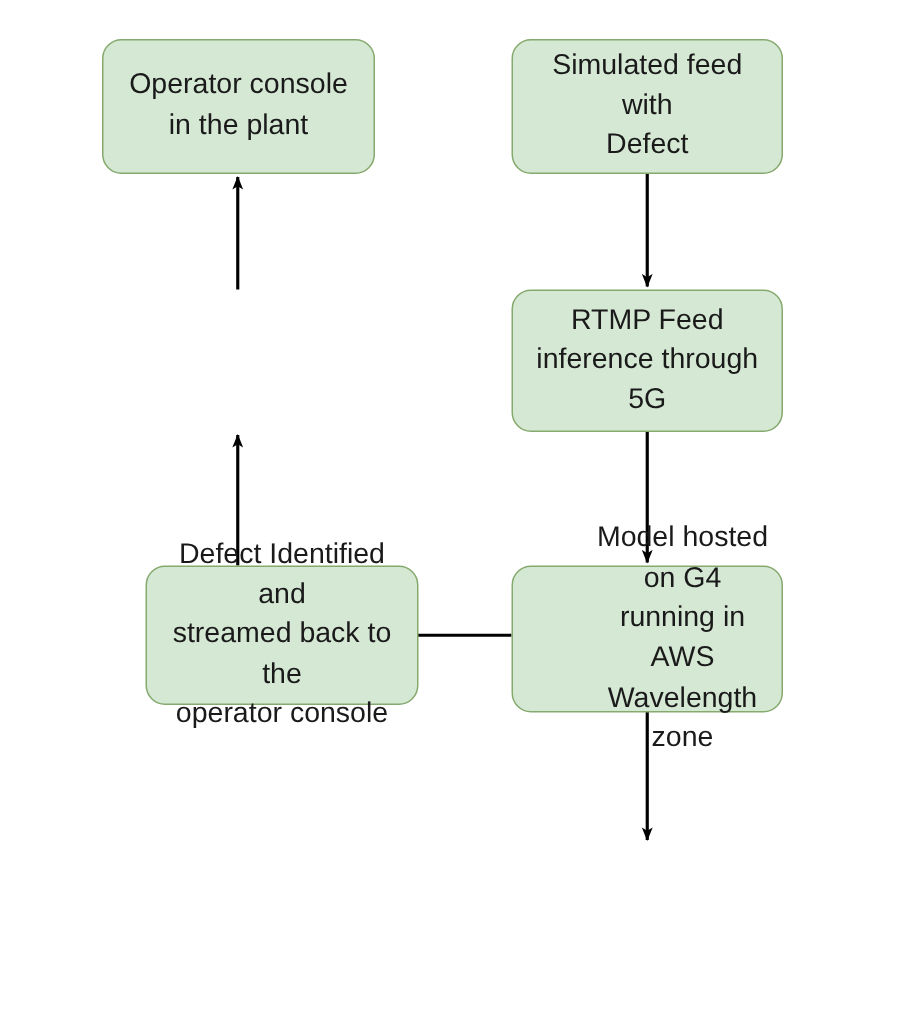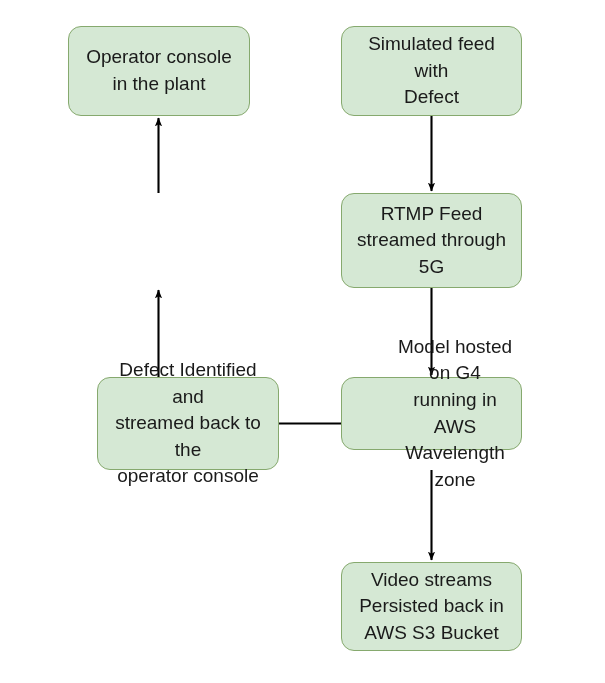--- a/index.html
+++ b/index.html
@@ -44,21 +44,21 @@
     color: #1a1a1a;
     white-space: pre-line;
     padding: 0 8px;
   }
   
   #node-operator-console   { left: 68px;  top: 26px;  width: 182px; height: 90px;  }
   #node-simulated-feed     { left: 341px; top: 26px;  width: 181px; height: 90px; text-align: center;  }
   #node-encoded-stream     { left: 68px;  top: 193px; width: 182px; height: 95px;  }
   #node-rtmp-feed          { left: 341px; top: 193px; width: 181px; height: 95px;  }
   #node-defect-identified  { left: 68px;  top: 377px; width: 182px; height: 93px; margin-left: 29px;  }
-  #node-model-hosted       { left: 341px; top: 377px; width: 181px; height: 73px; padding-left: 47px;  }
+  #node-model-hosted       { left: 341px; top: 377px; width: 181px; height: 98px; padding-left: 47px;  }
   #node-video-streams      { left: 341px; top: 562px; width: 181px; height: 89px;  }
 </style>
 </head>
 <body>
 
 <div id="diagram-root">
 
   <svg id="edge-layer" width="605" height="683" viewBox="0 0 605 683" xmlns="http://www.w3.org/2000/svg">
     <defs>
       <marker id="arrow-head" markerWidth="10" markerHeight="10" refX="8.4" refY="3.6" orient="auto" markerUnits="userSpaceOnUse">
@@ -97,34 +97,29 @@
   </div>
 
   <div class="node" id="node-simulated-feed">
     <span class="node-label">Simulated feed with
 Defect</span>
   </div>
 
 
   <div class="node" id="node-rtmp-feed">
     <span class="node-label">RTMP Feed
-streamed through 5G</span>
+inference through 5G</span>
   </div>
 
   <div class="node" id="node-defect-identified">
     <span class="node-label">Defect Identified and
 streamed back to the
 operator console</span>
   </div>
 
   <div class="node" id="node-model-hosted">
     <span class="node-label">Model hosted on G4
 running in AWS
 Wavelength zone</span>
   </div>
 
-  <div class="node" id="node-video-streams">
-    <span class="node-label">Video streams
-Persisted back in
-AWS S3 Bucket</span>
-  </div>
 
 </div>
 
 </body></html>

